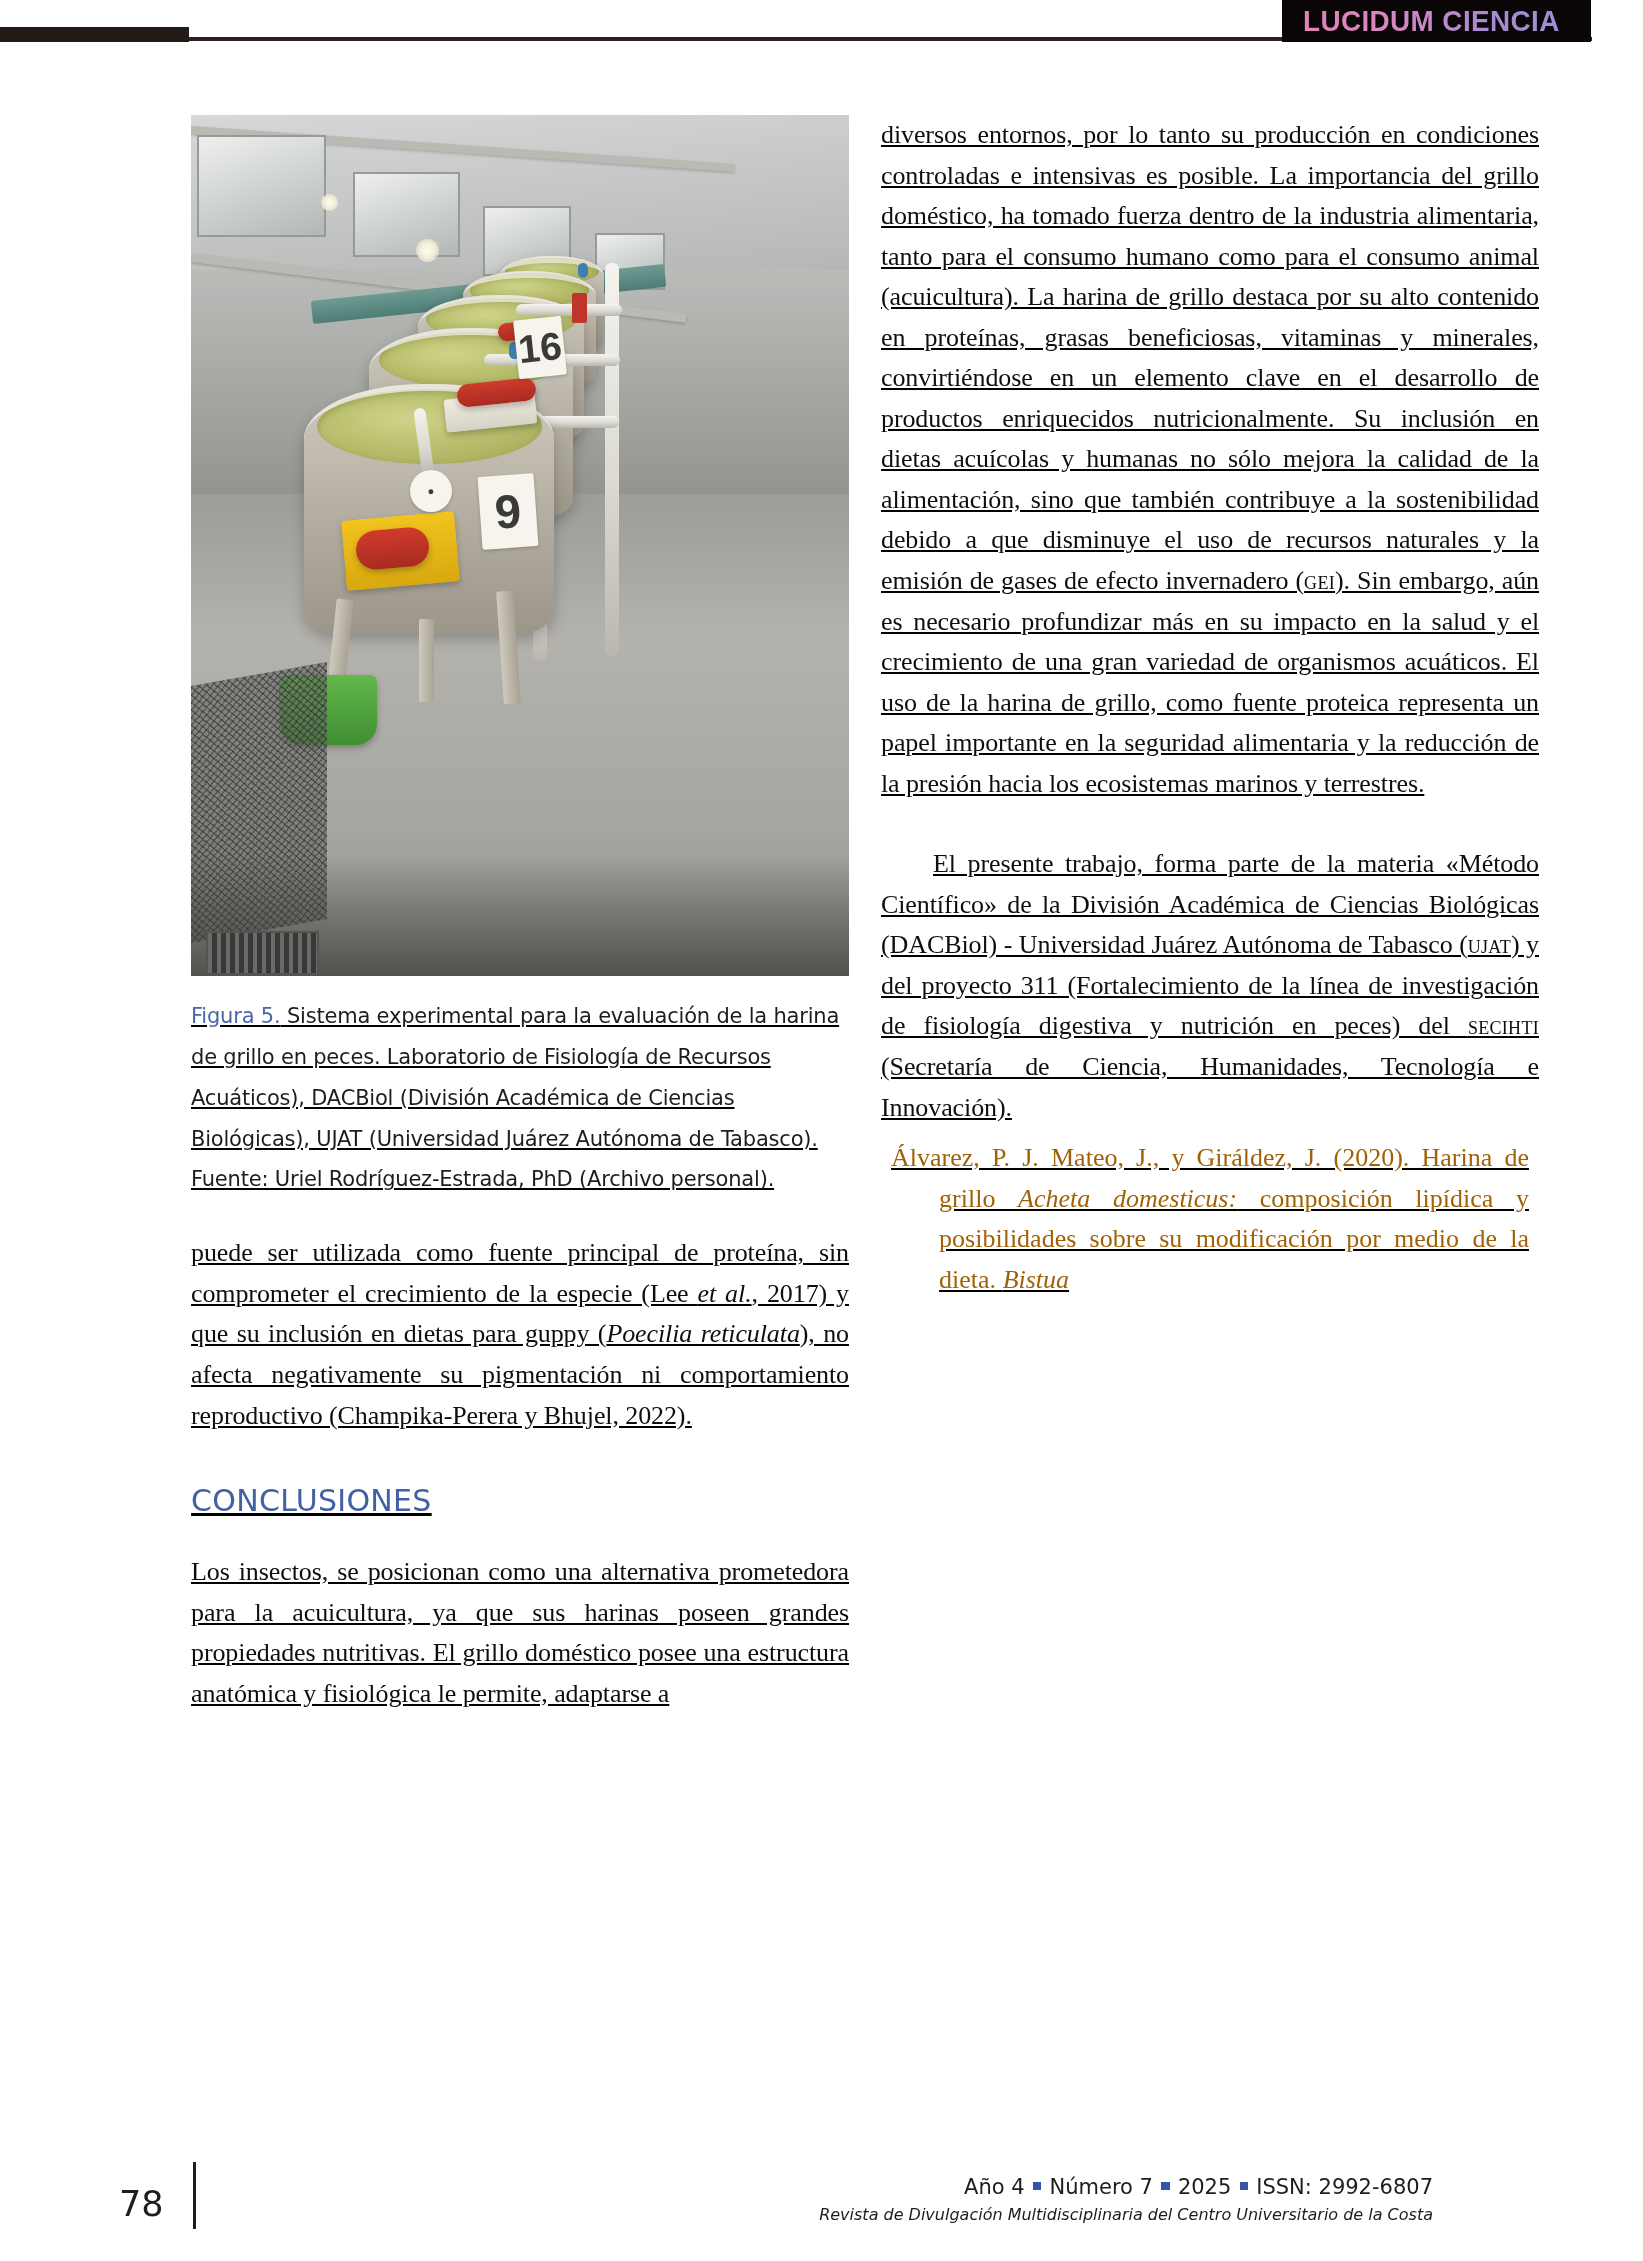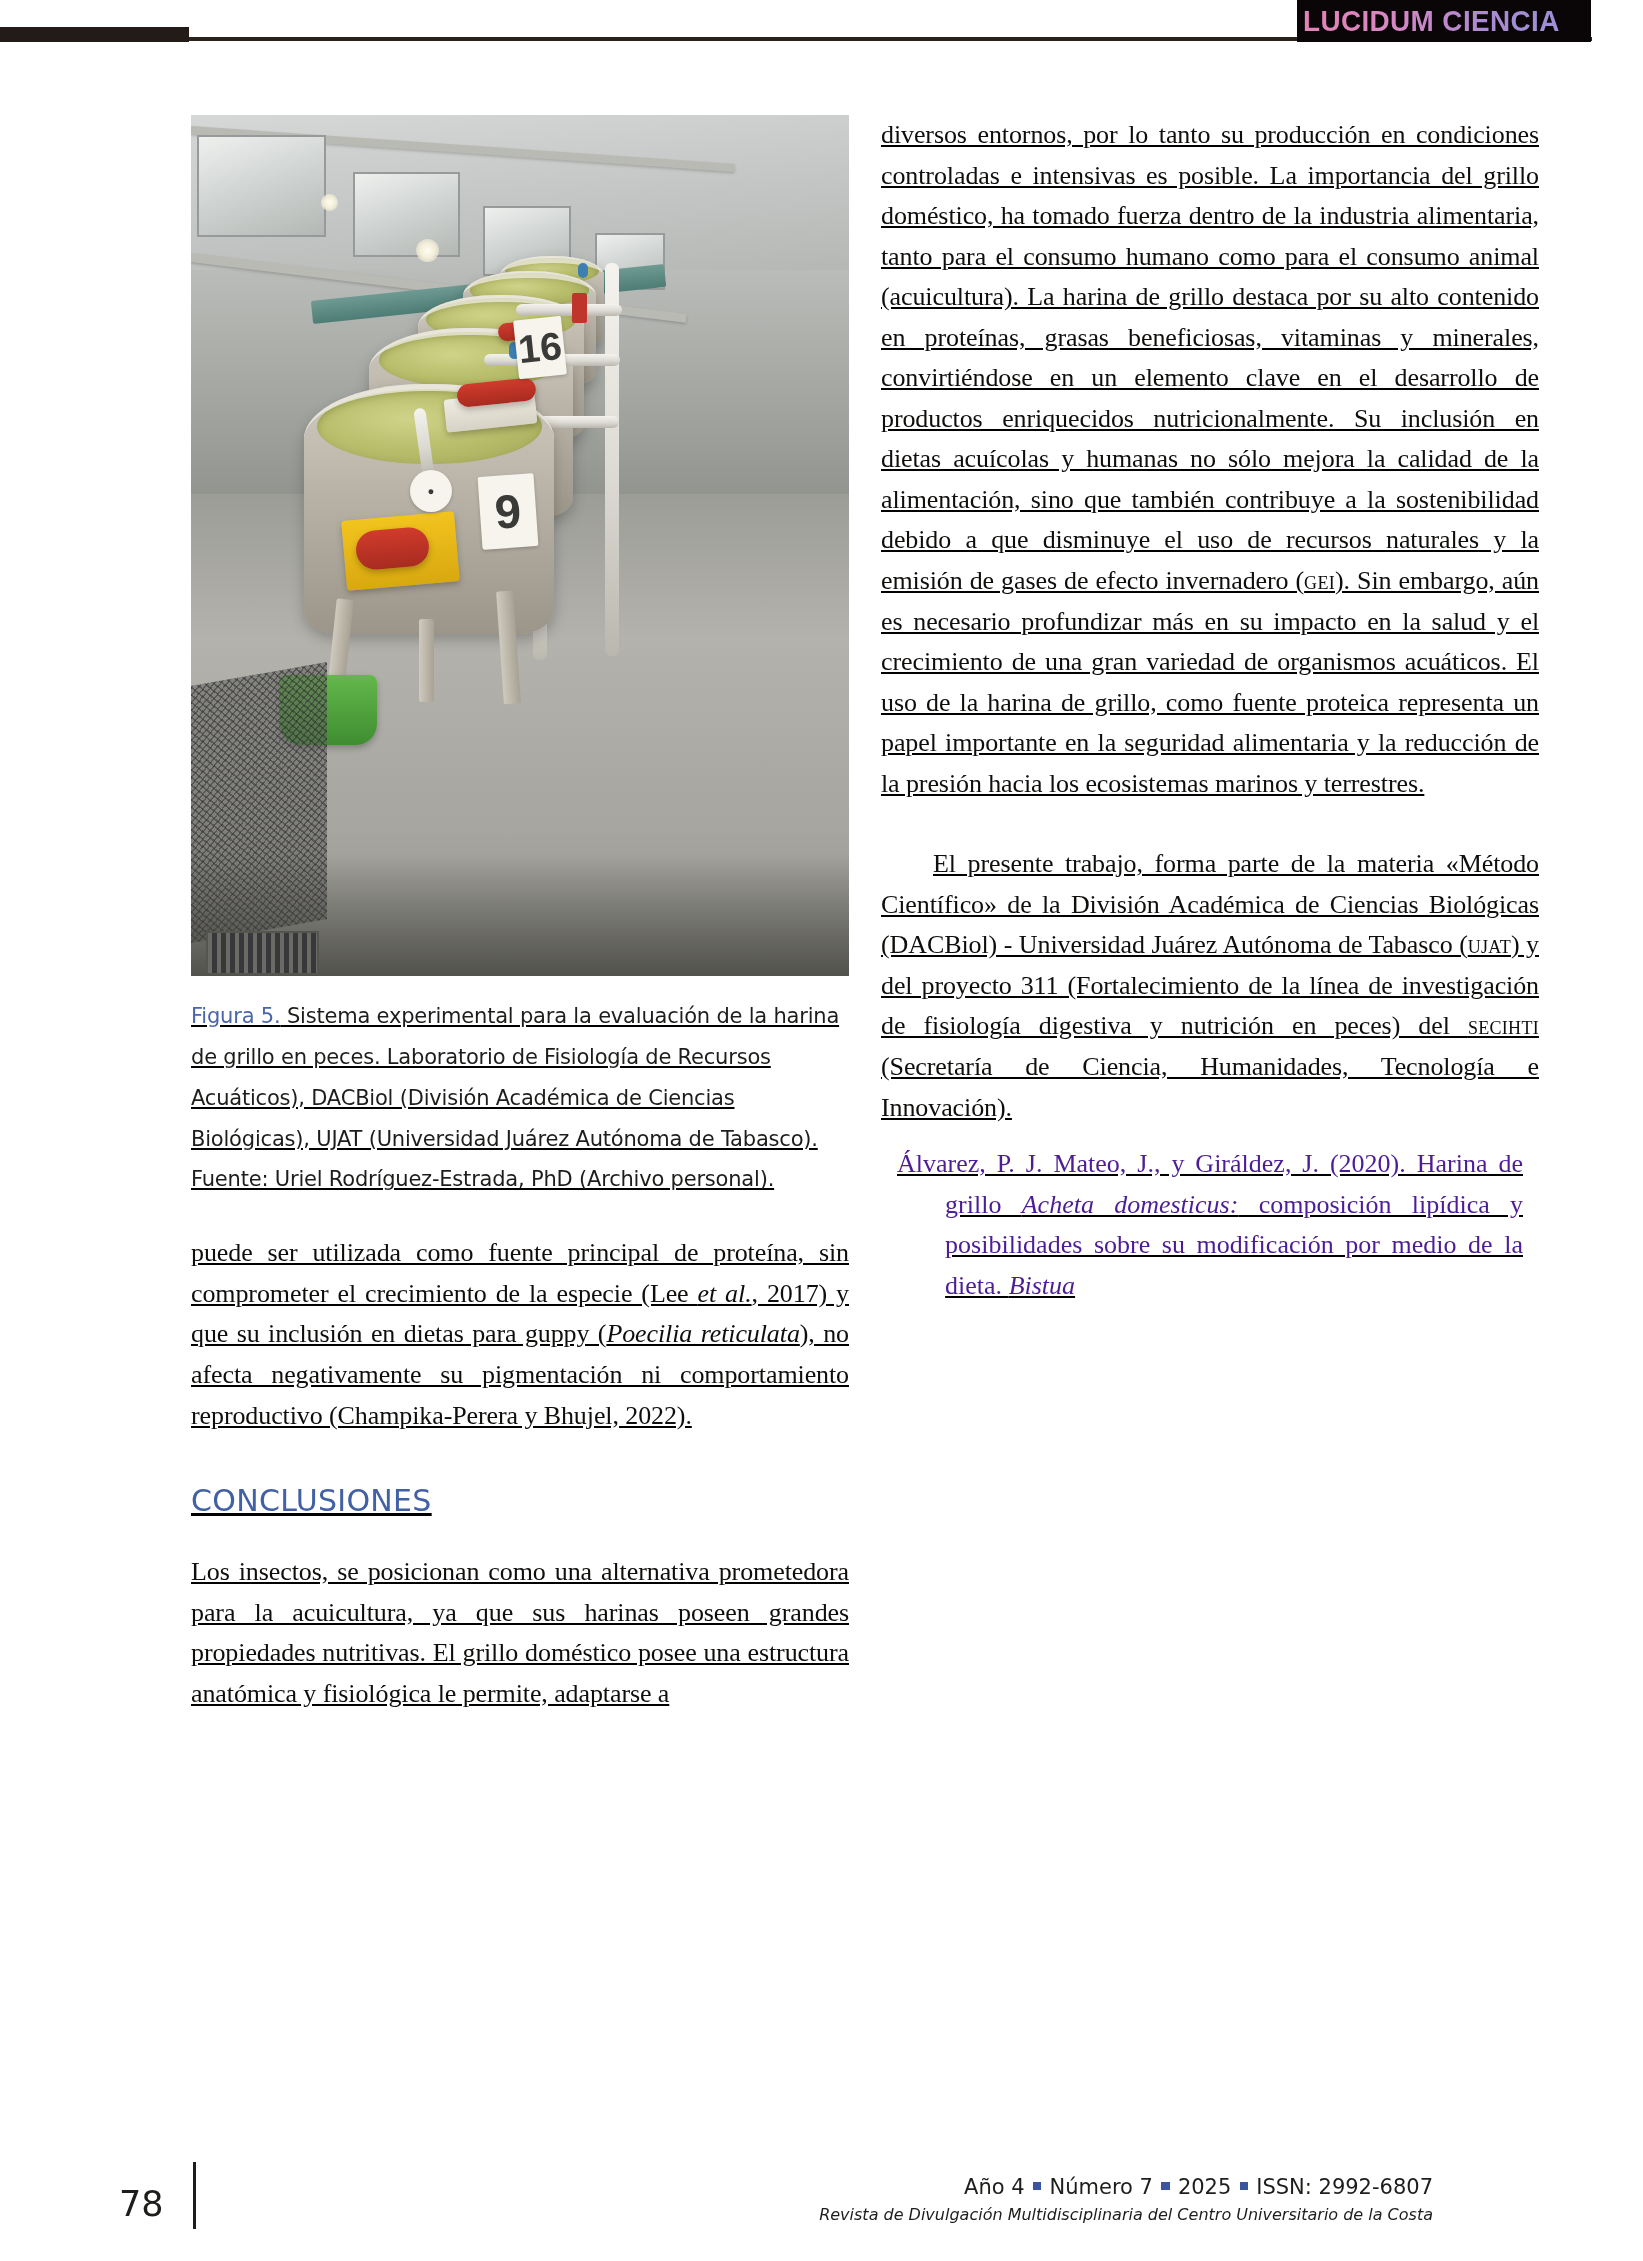--- a/index.html
+++ b/index.html
@@ -46,21 +46,21 @@
 
   
   .masthead {
     position: absolute;
     right: 52px;
     top: 0;
     height: 42px;
     background: #0a0608;
     display: flex;
     align-items: center;
-    padding: 0 12px 0 6px;
+    padding: 0 12px 0 21px;
     box-sizing: border-box;
   }
   .masthead-title {
     font-family: "Liberation Sans", "DejaVu Sans", sans-serif;
     font-weight: 700;
     font-size: 30px;
     letter-spacing: 0.4px;
     line-height: 1;
     transform: scaleX(0.93);
     transform-origin: left center;
@@ -285,24 +285,24 @@
     font-weight: 400;
     font-size: 30px;
     color: #4260a4;
     letter-spacing: 0.3px;
     margin: 48px 0 35px 0;
     line-height: 1.1;
   }
 
   
   p.reference {
-    margin: 16px;
+    margin: 10px;
     font-size: 26px;
     line-height: 1.56;
-    color: #4c1d95;
+    color: #a16207;
     text-align: justify;
     padding-left: 1.85em;
     text-indent: -1.85em;
     font-family: "Liberation Serif", "DejaVu Serif", serif;
   }
 
   
   .footer {
     position: absolute;
     left: 0;

